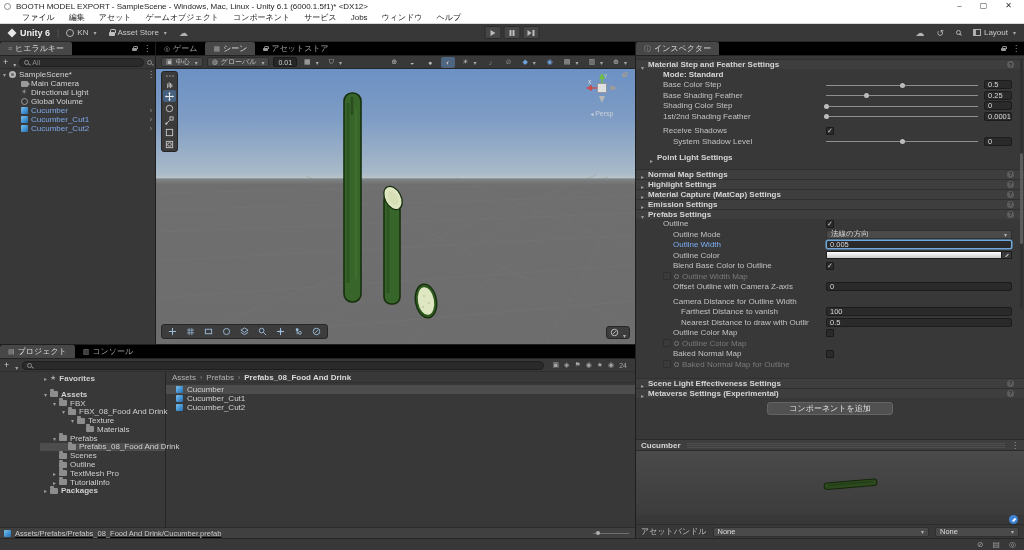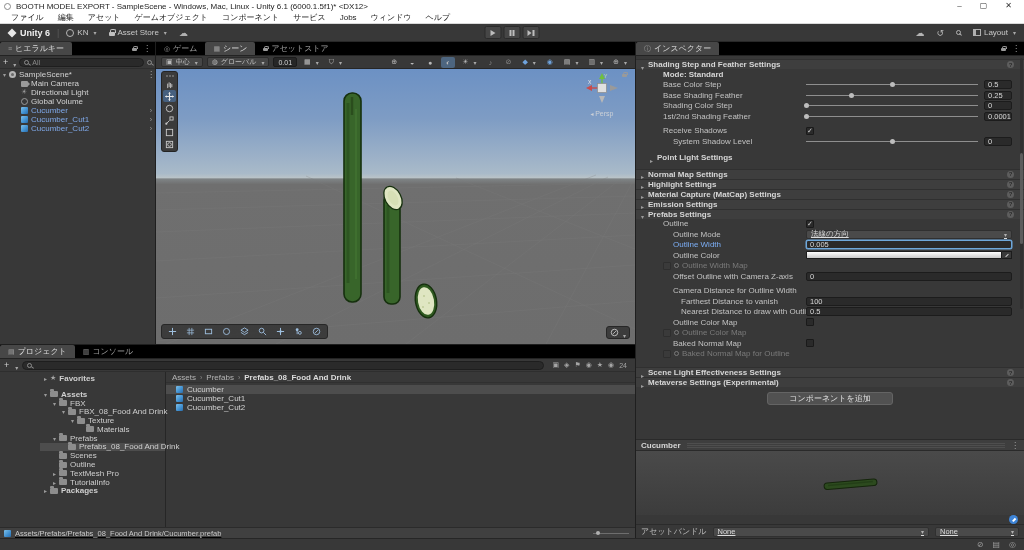--- a/index.html
+++ b/index.html
@@ -6,21 +6,21 @@
   html,body { width:1024px; height:550px; overflow:hidden; background:#1f1f1f;
               font-family:"Liberation Sans","DejaVu Sans",sans-serif; }
   #app { position:relative; width:1024px; height:550px; background:#383838; }
 
   
   .titlebar { height:12px; background:#ffffff; display:flex; align-items:center; padding:0 4px; }
   .win-ico { width:7px; height:7px; border:1px solid #8a8a8a; border-radius:50%; margin-right:5px; }
   .title-text { font-size:8px; color:#1c1c1c; white-space:nowrap; }
   .win-controls { margin-left:auto; display:flex; gap:18px; padding-right:8px; }
   .win-controls span { font-size:8px; color:#333; line-height:12px; }
-  .menubar { height:12px; background:#ffffff; border-bottom:1px solid #d9d9d9; display:flex; align-items:center; padding-left:4px; }
+  .menubar { height:12px; background:#ffffff; border-bottom:1px solid #d9d9d9; display:flex; align-items:center; padding-left:15px; }
   .menubar span { font-size:8px; color:#1c1c1c; padding:0 7px; white-space:nowrap; }
 
   
   .utoolbar { height:18px; background:#383838; border-bottom:1px solid #282828; display:flex; align-items:center; padding:0 8px; position:relative; }
   .brand { display:flex; align-items:center; gap:4px; }
   .brand-cube { width:8px; height:8px; background:#e8e8e8; transform:rotate(45deg) scale(.8); }
   .brand-label { font-size:9px; font-weight:bold; color:#efefef; white-space:nowrap; }
   .tb-sep { color:#5a5a5a; font-size:9px; margin:0 7px; }
   .tb-item { display:flex; align-items:center; gap:3px; margin-right:12px; color:#c9c9c9; font-size:8px; white-space:nowrap; }
   .avatar { width:8px; height:8px; border:1px solid #b5b5b5; border-radius:50%; }
@@ -121,28 +121,28 @@
   
   .i-content { position:relative; flex:1; padding-top:3px; overflow:hidden; }
   .sec { height:10px; display:flex; align-items:center; gap:4px; padding:0 0 0 5px; border-top:1px solid #303030; background:#3e3e3e; }
   .sec-t { font-size:8px; font-weight:bold; color:#d6d6d6; white-space:nowrap; }
   .help { margin-left:auto; margin-right:10px; width:7px; height:7px; border-radius:50%; background:#5d5d5d; color:#2c2c2c; font-size:6px; font-weight:bold; display:flex; align-items:center; justify-content:center; flex:0 0 auto; }
   .irow { height:10.5px; display:flex; align-items:center; padding-left:27px; position:relative; }
   .ilabel { font-size:8px; color:#c2c2c2; white-space:nowrap; overflow:hidden; width:146px; flex:0 0 auto; }
   .ilabel.bold { font-weight:bold; color:#d6d6d6; }
   .ilabel.blue { color:#7caef5; }
   .ilabel.sub { padding-left:10px; }
-  .ctrl { position:absolute; left:170px; right:12px; display:flex; }
+  .ctrl { position:absolute; left:190px; right:12px; display:flex; align-items:center; }
   .slider { position:relative; flex:1; height:8px; margin-right:6px; }
   .slider .track { position:absolute; top:4px; left:0; right:0; height:1px; background:#8f8f8f; }
   .slider .knob { position:absolute; top:2px; width:5px; height:5px; background:#bdbdbd; border-radius:50%; }
   .ifield { width:28px; height:9px; background:#2a2a2a; border:1px solid #1c1c1c; border-radius:2px; font-size:7.5px; color:#d8d8d8; display:flex; align-items:center; padding:0 3px; flex:0 0 auto; }
   .ifield.wide { flex:1; width:auto; }
   .ifield.focus { border-color:#6ea8dc; box-shadow:0 0 0 .5px #6ea8dc; }
-  .dd { flex:1; height:9px; background:#4a4a4a; border:1px solid #303030; border-radius:2px; font-size:7.5px; color:#dcdcdc; display:flex; align-items:center; padding:0 4px;text-decoration:underline; }
+  .dd { flex:1; height:9px; background:#4a4a4a; border:1px solid #303030; border-radius:2px; font-size:7.5px; color:#dcdcdc; display:flex; align-items:center; padding:0 4px; }
   .dd .dcaret { margin-left:auto; font-size:6px; color:#b0b0b0; }
   .cb { width:8px; height:8px; background:#2a2a2a; border:1px solid #1a1a1a; border-radius:1px; display:flex; align-items:center; justify-content:center; }
   .cb.on::before { content:"✓"; font-size:7px; color:#cfcfcf; line-height:1; }
   .swatch { flex:1; height:8px; background:linear-gradient(#ffffff,#c9c9c9); border:1px solid #1c1c1c; border-radius:1px 0 0 1px; }
   .dropper { width:10px; height:8px; background:#3a3a3a; border:1px solid #1c1c1c; border-left:none; display:flex; align-items:center; justify-content:center; }
   .dropper::before { content:""; width:4px; height:1px; background:#c9c9c9; transform:rotate(-45deg); }
   .dis-row { gap:3px; }
   .dis-box { width:8px; height:8px; background:#3a3a3a; border:1px solid #2e2e2e; border-radius:1px; }
   .dis-circ { width:5px; height:5px; border:1px solid #7a7a7a; border-radius:50%; }
   .dis-t { font-size:8px; color:#7a7a7a; white-space:nowrap; }
@@ -716,21 +716,21 @@
         <span class="bar-right">
           <span class="mini-lock"></span>
           <span class="kebab">⋮</span>
         </span>
       </div>
 
       <div class="i-content">
 
         <div class="sec">
           <span class="tri-d"></span>
-          <span class="sec-t">Shading Step and Feather Settings</span>
+          <span class="sec-t">Material Step and Feather Settings</span>
           <span class="help">?</span>
         </div>
         <div class="irow">
             <span class="ilabel bold">Mode: Standard</span>
           </div>
 
         <div class="irow">
           <span class="ilabel">Base Color Step</span>
           <span class="ctrl">
             <span class="slider">
@@ -840,20 +840,26 @@
           <span class="ctrl">
               <span class="ifield wide focus">0.005</span>
             </span>
         </div>
         <div class="irow">
           <span class="ilabel sub">Outline Color</span>
           <span class="ctrl">
             <span class="swatch"></span>
             <span class="dropper"></span>
           </span>
+        </div>
+        <div class="irow">
+          <span class="ilabel sub">Blend Base Color to Outline</span>
+          <span class="ctrl">
+              <span class="cb on"></span>
+            </span>
         </div>
         <div class="irow dis-row">
           <span class="dis-box"></span>
           <span class="dis-circ"></span>
           <span class="dis-t">Outline Width Map</span>
         </div>
         <div class="irow">
           <span class="ilabel sub">Offset Outline with Camera Z-axis</span>
           <span class="ctrl">
               <span class="ifield wide">0</span>

